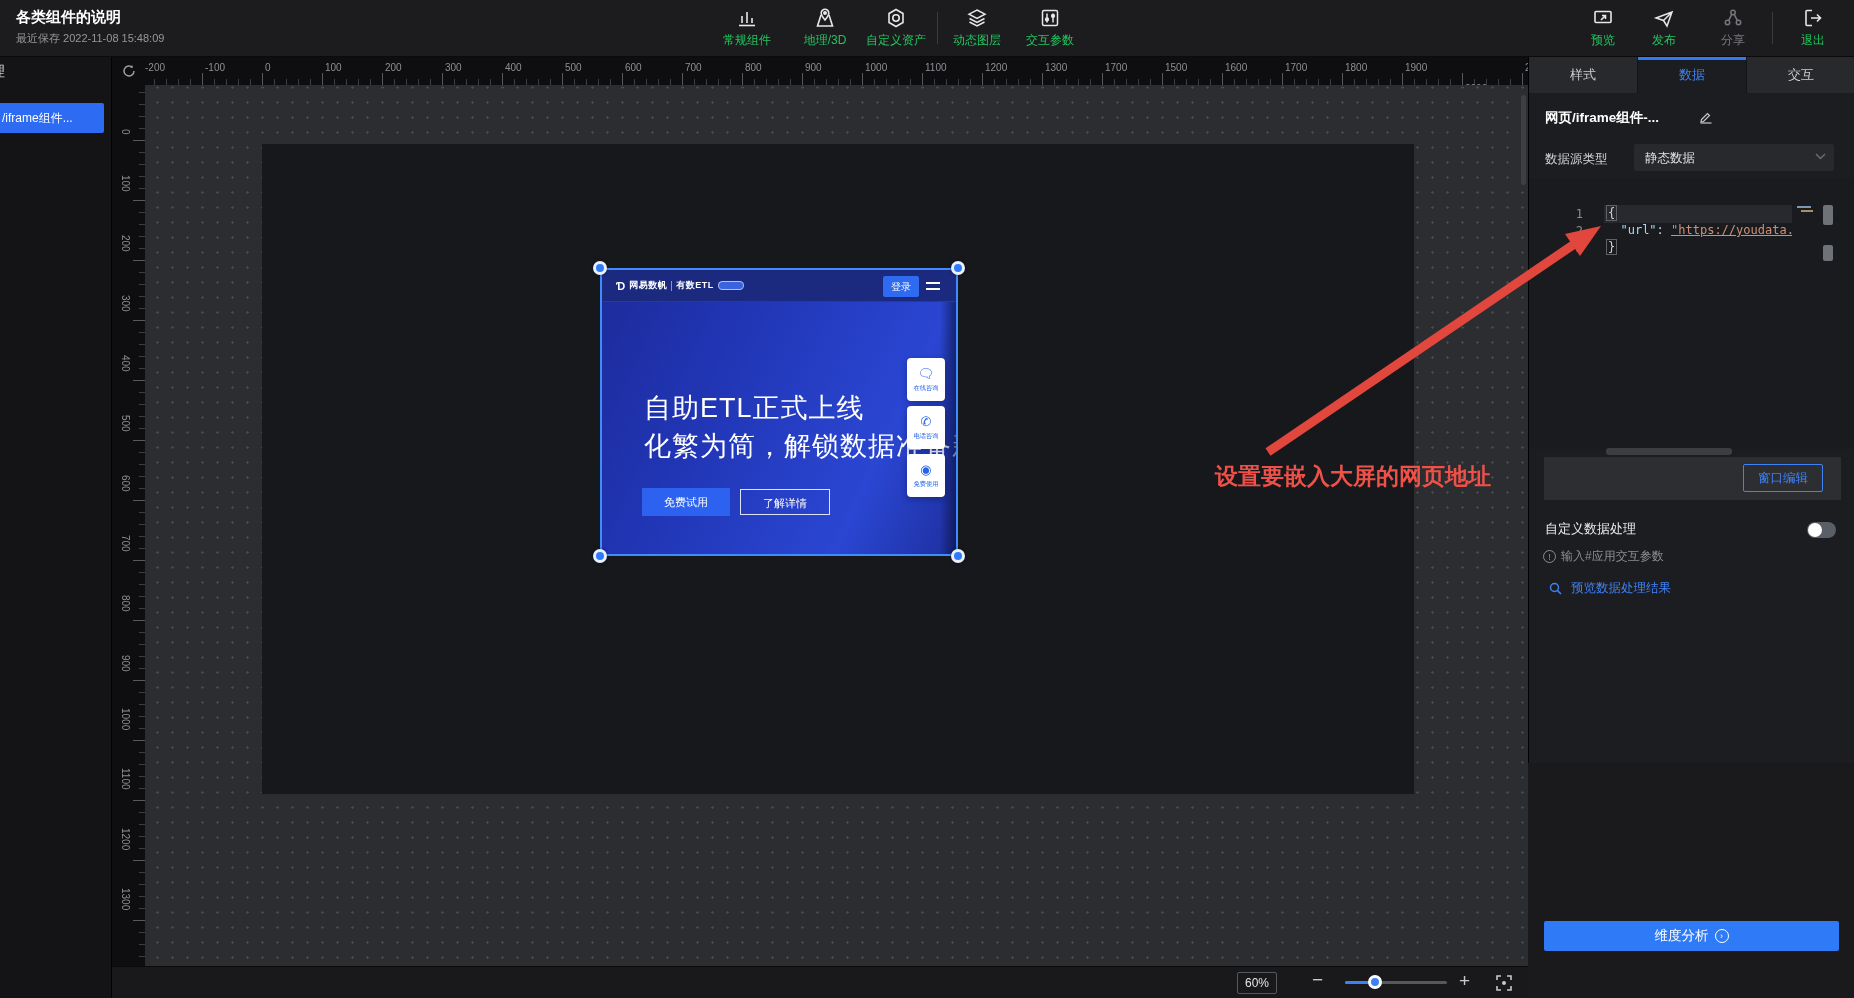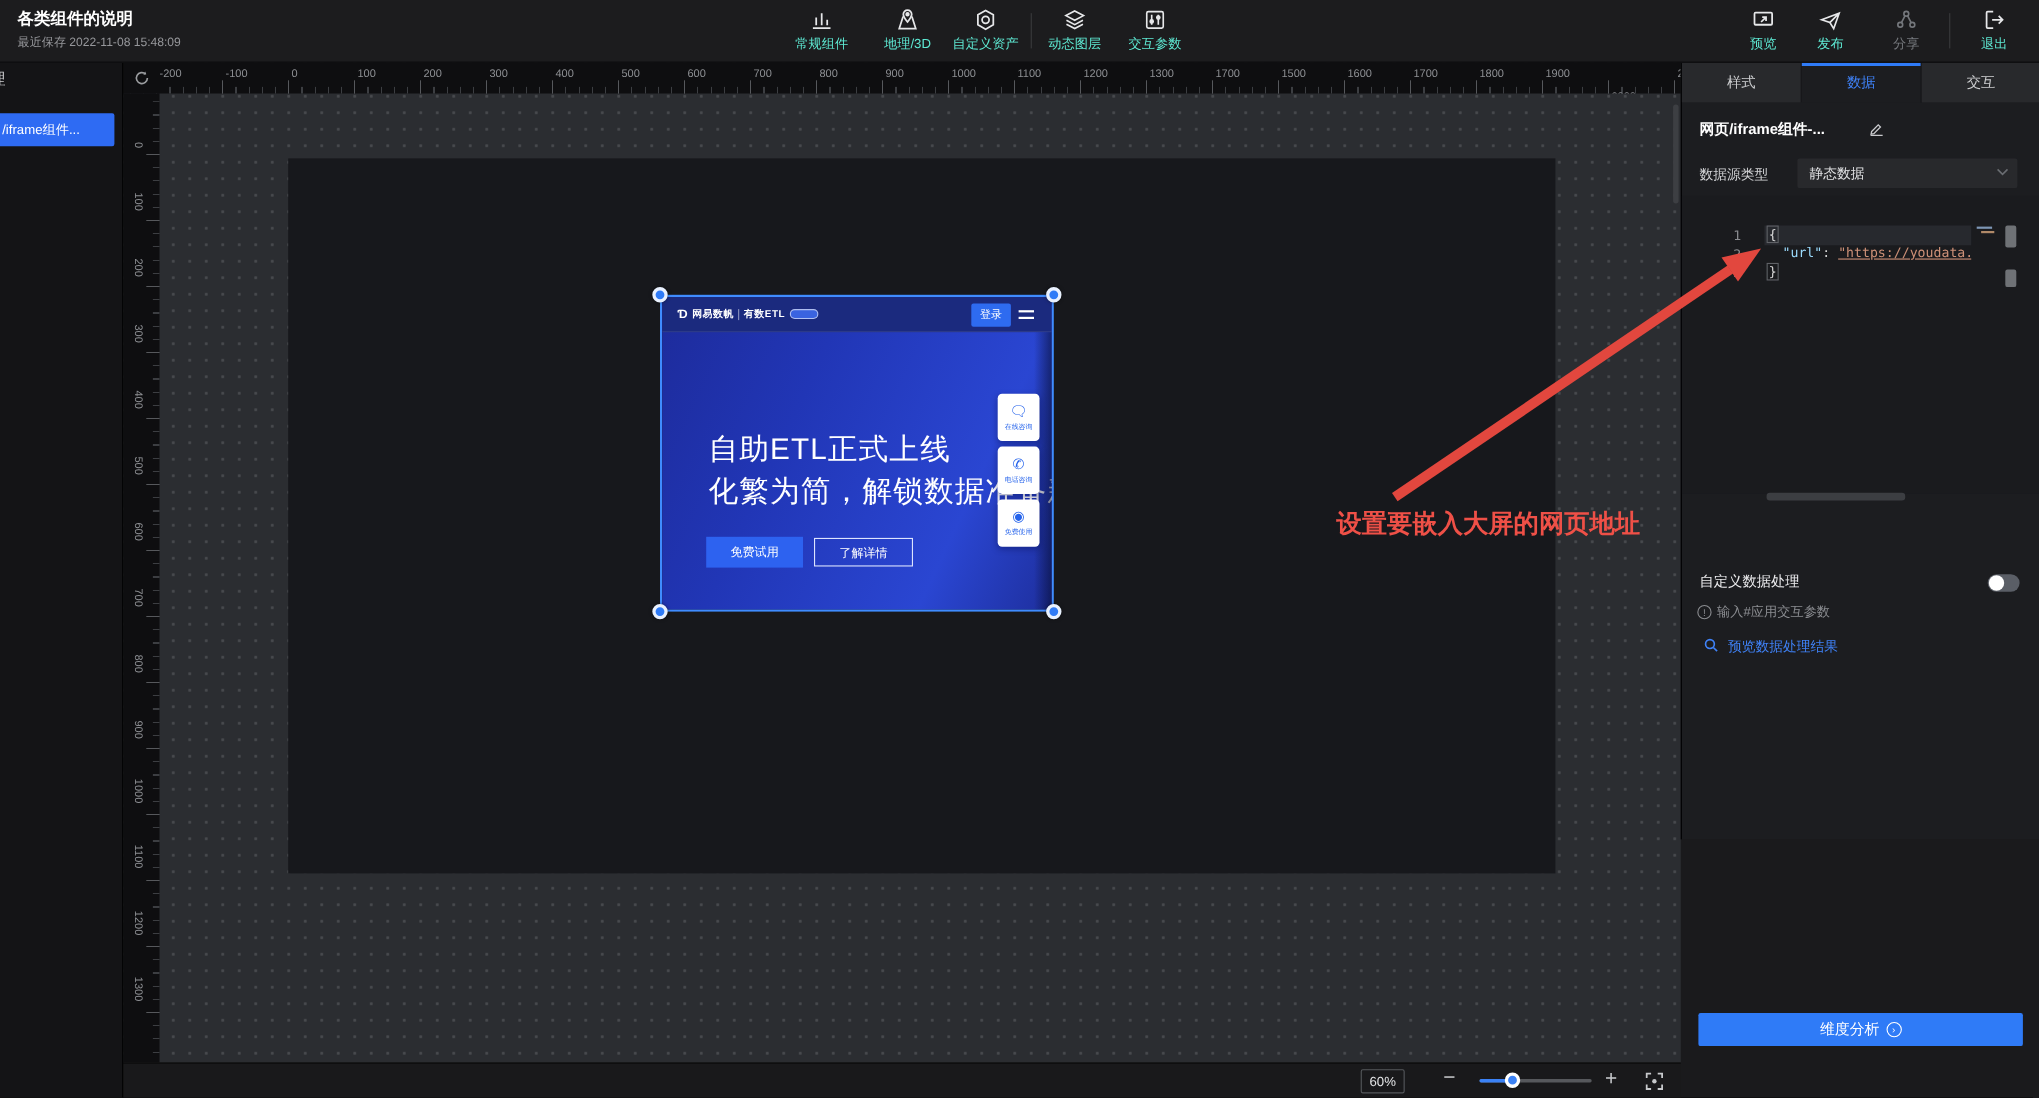--- a/index.html
+++ b/index.html
@@ -10,21 +10,21 @@
     -webkit-font-smoothing:antialiased; color:#ddd;
   }
   .abs { position:absolute; }
 
   
   #header { left:0; top:0; width:1854px; height:57px; background:#1c1c1e; border-bottom:1px solid #0b0b0c; z-index:20; }
   .hd-title { left:16px; top:8px; font-size:15px; font-weight:bold; color:#fff; }
   .hd-sub   { left:16px; top:31px; font-size:11px; color:#96979b; }
   .tool-item { top:7px; width:72px; text-align:center; cursor:pointer; }
   .tool-item svg { display:block; margin:0 auto; }
-  .tool-label { display:block; margin-top:3px; font-size:12px; color:#5eead4; }
+  .tool-label { display:block; margin-top:3px; font-size:12px; color:#22c55e; }
   .tool-item.dim .tool-label { color:#74777c; }
   .v-div { top:12px; width:1px; height:32px; background:#3a3b3e; }
 
   
   #layers { left:0; top:57px; width:112px; height:941px; background:#141416; border-right:1px solid #020203; overflow:hidden; z-index:10; }
   .layers-head { left:-9px; top:6px; font-size:14px; color:#cfcfd1; }
   .layer-selected { left:0; top:46px; width:104px; height:30px; background:#2e6bf3; color:#fff; font-size:12px; line-height:30px; padding-left:2px; border-radius:0 2px 2px 0; white-space:nowrap; overflow:hidden; cursor:pointer; }
 
   
   #workspace { left:112px; top:57px; width:1416px; height:909px; overflow:hidden;
@@ -116,21 +116,21 @@
   .hscroll { left:77px; top:391px; width:126px; height:7px; background:#3c3e42; border-radius:3px; }
 
   .window-bar { left:15px; top:400px; width:297px; height:43px; background:#2d2e31; }
   .window-edit-btn { position:absolute; right:18px; top:7px; width:80px; height:28px; border:1px solid #3f82f7; border-radius:2px; color:#3f82f7; font-size:12.5px; text-align:center; line-height:26px; cursor:pointer; background:transparent; }
 
   .custom-label { left:16px; top:463px; font-size:13px; color:#ececee;text-align:right; }
   .toggle { left:278px; top:465px; width:29px; height:16px; background:#5a5e66; border-radius:9px; cursor:pointer; }
   .toggle-knob { position:absolute; left:1px; top:1px; width:14px; height:14px; background:#fff; border-radius:50%; }
   .hint-row { left:14px; top:491px; font-size:12px; color:#8b8d91; display:flex; align-items:center; gap:5px; }
   .info-circ { display:inline-flex; width:13px; height:13px; border:1px solid #8b8d91; border-radius:50%; font-size:9px; align-items:center; justify-content:center; }
-  .preview-link { left:20px; top:523px; display:flex; gap:9px; cursor:pointer; }
+  .preview-link { left:20px; top:523px; display:flex; align-items:center; gap:9px; cursor:pointer; }
   .preview-txt { font-size:12.5px; color:#3f82f7; }
   .dim-btn { left:15px; top:864px; width:295px; height:30px; background:#2f7bf7; border-radius:2px; color:#fff; font-size:13.5px; display:flex; align-items:center; justify-content:center; gap:6px; cursor:pointer; }
   .dim-circ { width:14px; height:14px; border:1.5px solid #fff; border-radius:50%; display:flex; align-items:center; justify-content:center; font-size:9px; line-height:1; }
   svg { display:block; }
 </style>
 </head>
 <body>
 
 <div id="app">
 
@@ -387,20 +387,23 @@
       <div class="code-line" style="top:62px;"><span class="bracket">}</span></div>
       <div id="minimap">
         <div class="mini-mark1"></div>
           <div class="mini-mark2"></div>
       </div>
       <div class="deco-block" style="top:27px; height:20px;"></div>
       <div class="deco-block" style="top:67px; height:16px;"></div>
     </div>
     <div class="abs hscroll"></div>
 
+    <div class="abs window-bar">
+      <div class="window-edit-btn">窗口编辑</div>
+    </div>
 
     <div class="abs custom-label">自定义数据处理</div>
     <div class="abs toggle">
       <div class="toggle-knob"></div>
     </div>
     <div class="abs hint-row">
       <span class="info-circ">!</span>
       <span>输入#应用交互参数</span>
     </div>
     <div class="abs preview-link">

